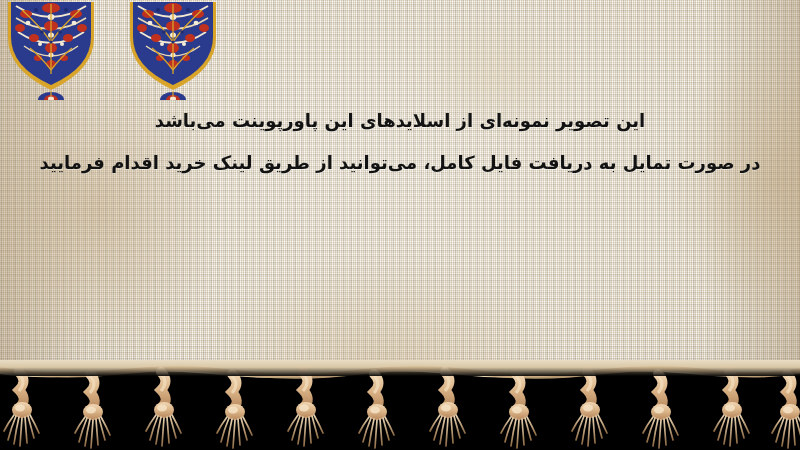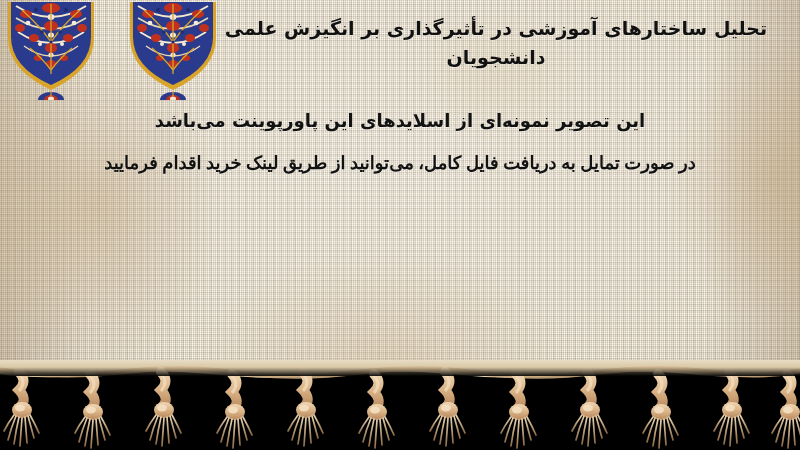--- a/index.html
+++ b/index.html
@@ -75,21 +75,21 @@
   .body-block{
     position:absolute;right:16px;top:112px;width:768px;
     direction:rtl;text-align:center;color:#121212;
   }
   .body-line{
     font-size:18px;font-weight:700;line-height:1.0;
     margin-bottom:24px;white-space:nowrap;
     text-shadow:0 1px 0 rgba(255,255,255,.30);
     text-align:center;
   }
-  .body-line:last-child{margin-bottom:14px;font-family:Liberation Serif, serif;}
+  .body-line:last-child{margin-bottom:14px;}
 
   
   .fringe-area{
     position:absolute;left:0;top:360px;width:800px;height:90px;
     background:#000;
   }
   .fringe-top-blend{
     position:absolute;left:0;top:0;width:800px;height:16px;
     background:linear-gradient(180deg, rgba(232,221,198,.95) 0%, rgba(210,190,155,.55) 45%, rgba(0,0,0,.92) 100%);
   }
@@ -171,21 +171,20 @@
             <ellipse cx="45" cy="91" rx="2.6" ry="2.6" fill="#c0301f"></ellipse>
             <path d="M45,47 L45,52 M45,61 L45,65 M45,75 L45,78 M45,86 L45,89" stroke="#d9a42a" stroke-width="1.2"></path>
           </g>
         </g>
       </defs>
       <use href="#tazhib" x="6" y="44"></use>
       <use href="#tazhib" x="128" y="44"></use>
     </svg>
   </div>
 
-  <div class="title">تحلیل ساختارهای آموزشی در تأثیرگذاری بر انگیزش علمی دانشجویان</div>
 
   <div class="body-block">
     <div class="body-line">این تصویر نمونه‌ای از اسلایدهای این پاورپوینت می‌باشد</div>
     <div class="body-line">در صورت تمایل به دریافت فایل کامل، می‌توانید از طریق لینک خرید اقدام فرمایید</div>
   </div>
 
   <div class="fringe-area">
     <svg width="800" height="90" viewBox="0 0 800 90">
       <defs>
         <linearGradient id="rope" x1="0" y1="0" x2="0" y2="1">

